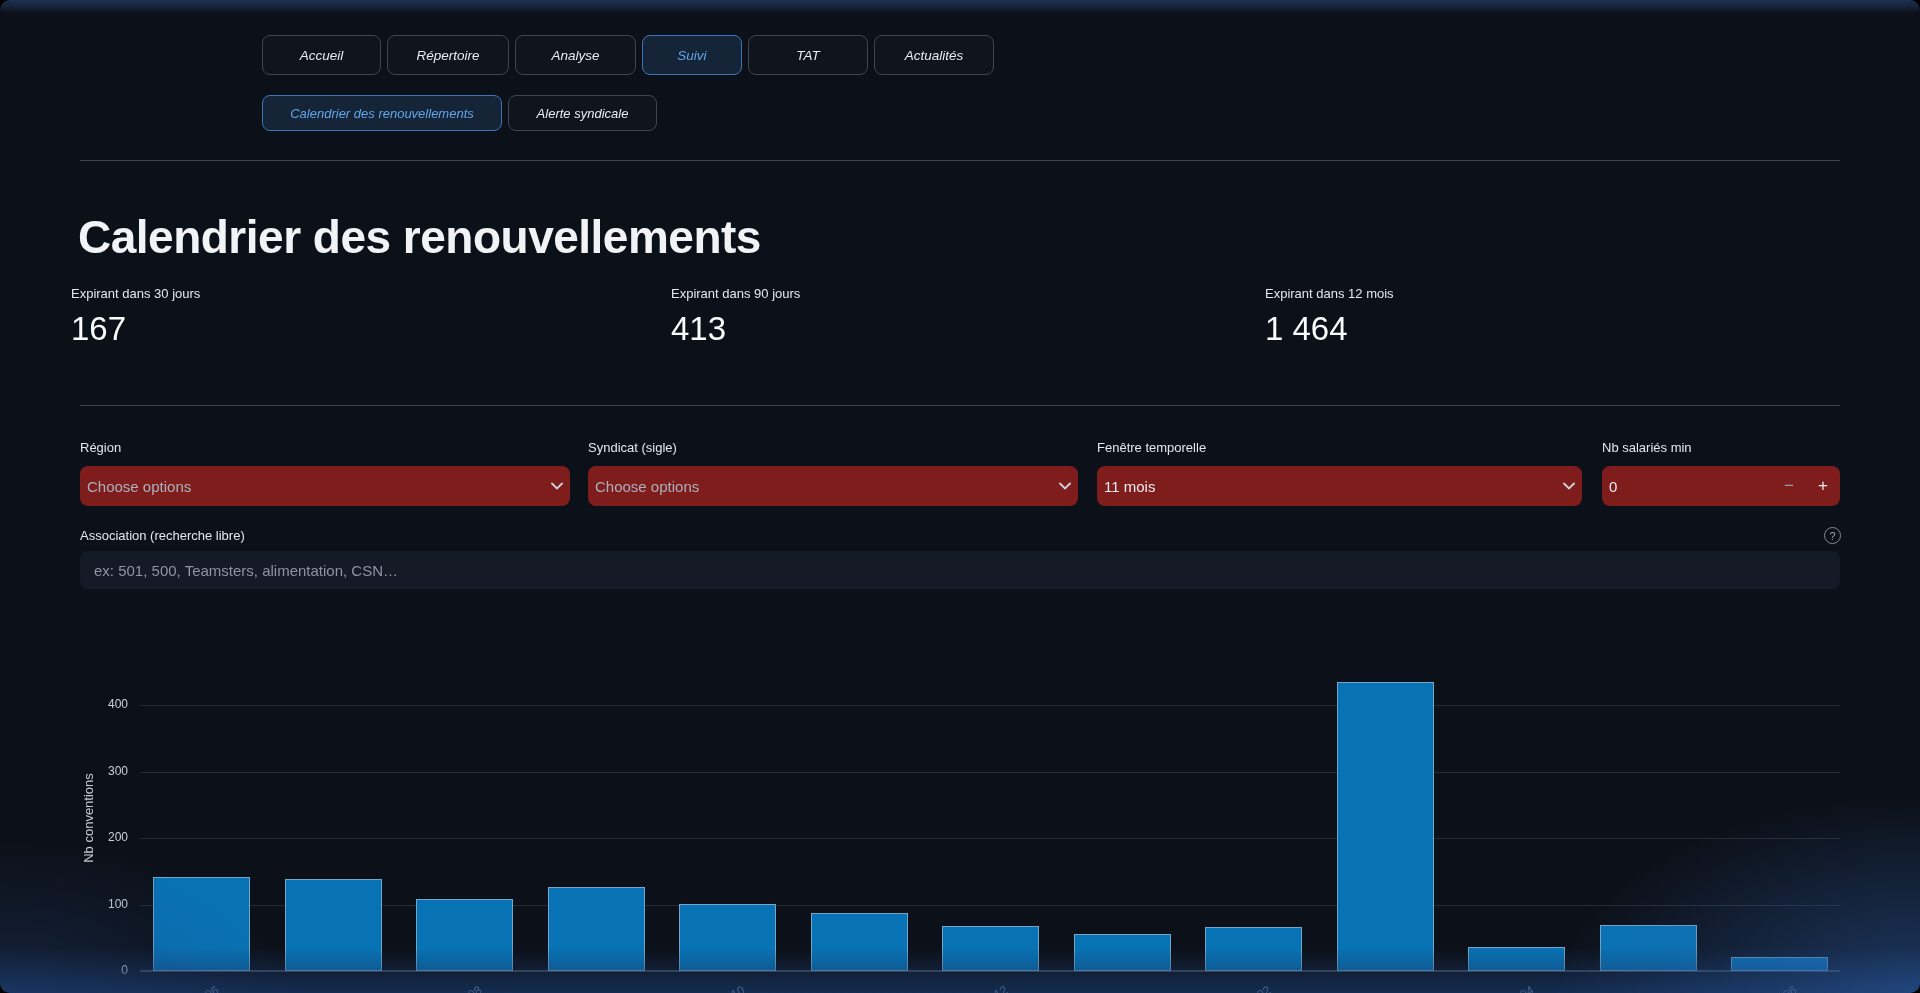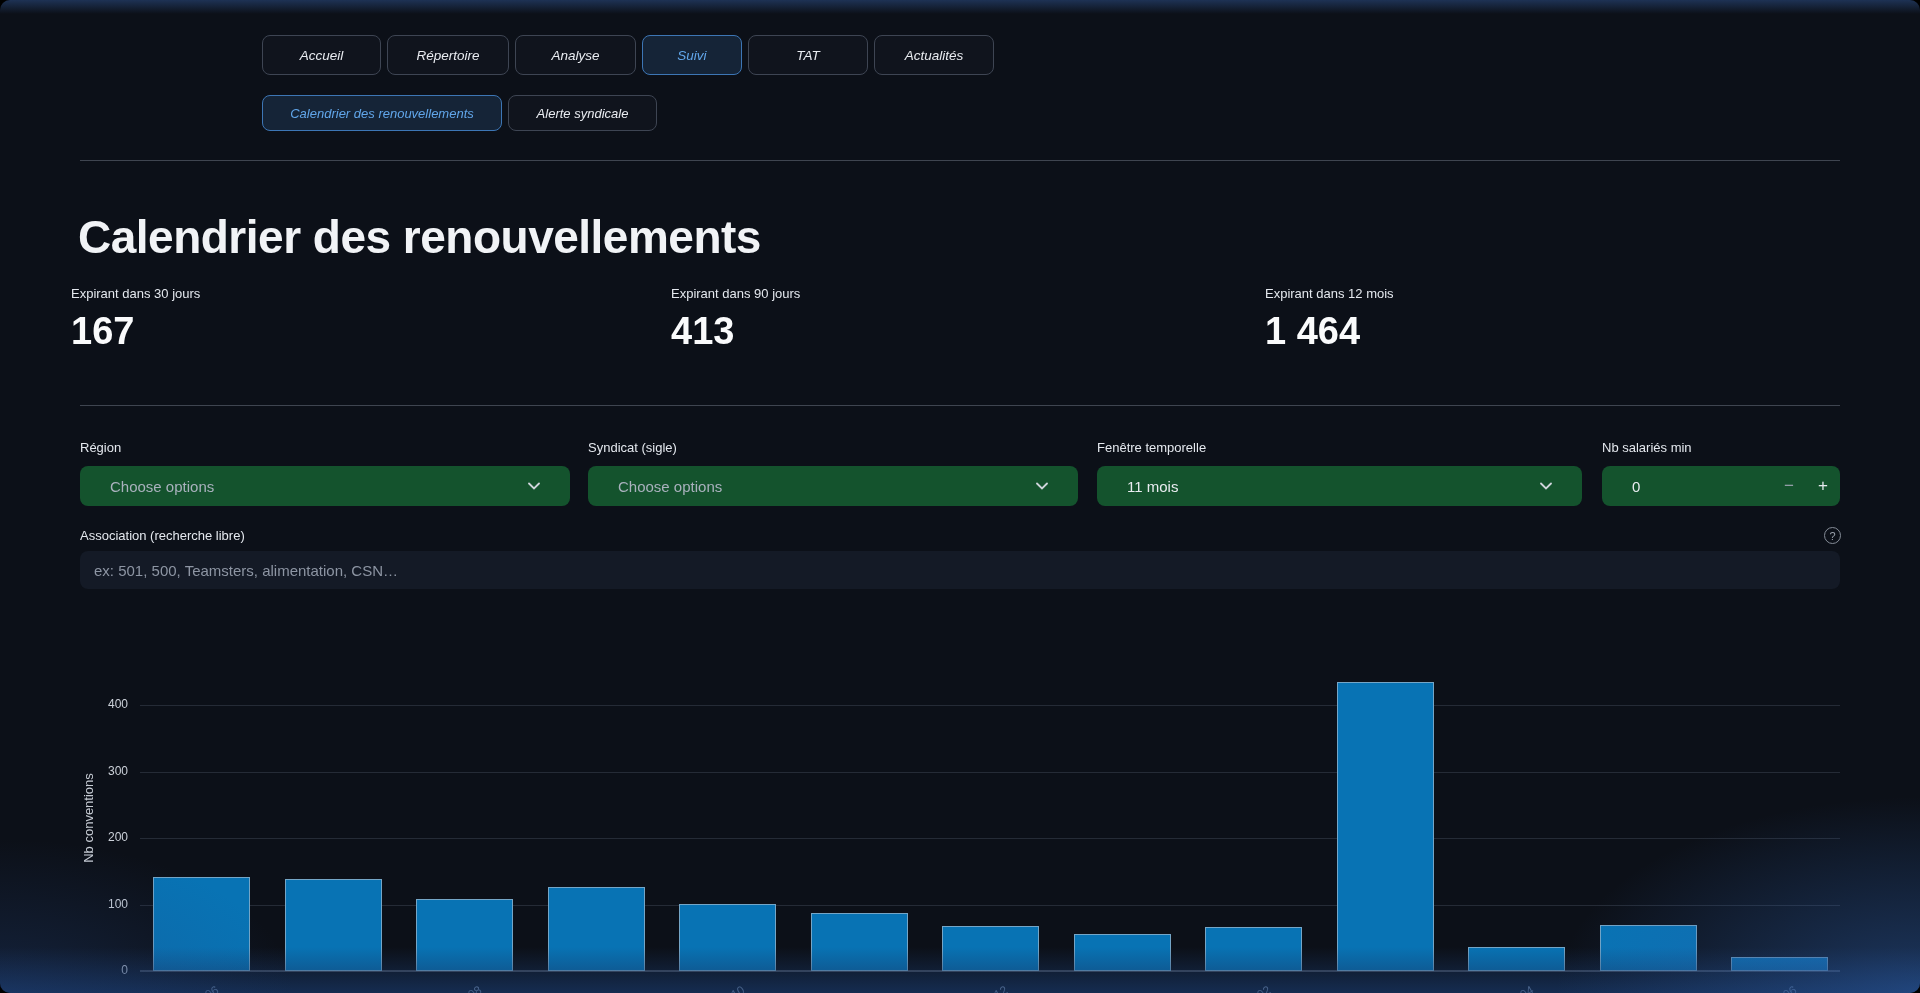--- a/index.html
+++ b/index.html
@@ -26,25 +26,25 @@
   #sub-tabs .tab{font-size:13px;}
 
   .divider{position:absolute;left:80px;width:1760px;height:1px;background:#3f4550;}
   .d1{top:160px;} .d2{top:405px;}
 
   #page-title{position:absolute;left:78px;top:210px;margin:0;font-size:46px;font-weight:700;
     color:#f1f3f6;letter-spacing:-0.5px;}
 
   .stat{position:absolute;top:286px;}
   .stat .stat-label{font-size:13px;color:#e4e8ee;}
-  .stat .stat-value{font-size:38px;color:#fafbfc;margin-top:9px;font-weight:700;}
+  .stat .stat-value{font-size:33px;color:#fafbfc;margin-top:9px;font-weight:400;}
 
   .flabel{position:absolute;font-size:13px;color:#e4e8ee;}
-  .fbox{position:absolute;top:466px;height:40px;box-sizing:border-box;background:#14532d;
-    border-radius:8px;display:flex;align-items:center;padding:0 30px;font-size:15px;cursor:pointer;}
+  .fbox{position:absolute;top:466px;height:40px;box-sizing:border-box;background:#7f1d1d;
+    border-radius:8px;display:flex;align-items:center;padding:0 7px;font-size:15px;cursor:pointer;}
   .fbox .muted{color:#a9b1bd;flex:1;}
   .fbox .val{color:#e9ecf0;flex:1;}
   .chev{flex:none;margin-left:8px;display:block;}
   .stepbtn{width:34px;height:40px;display:flex;align-items:center;justify-content:center;
     background:none;border:none;font-size:17px;cursor:pointer;padding:0;
     font-family:"Liberation Sans",sans-serif;}
   .minus{color:#99a1ad;} .plus{color:#e6e9ee;}
 
   #assoc-input{position:absolute;left:80px;top:551px;width:1760px;height:38px;box-sizing:border-box;
     background:#141a26;border:none;border-radius:8px;padding:16px 14px;font-size:15px;color:#e9ecf0;

